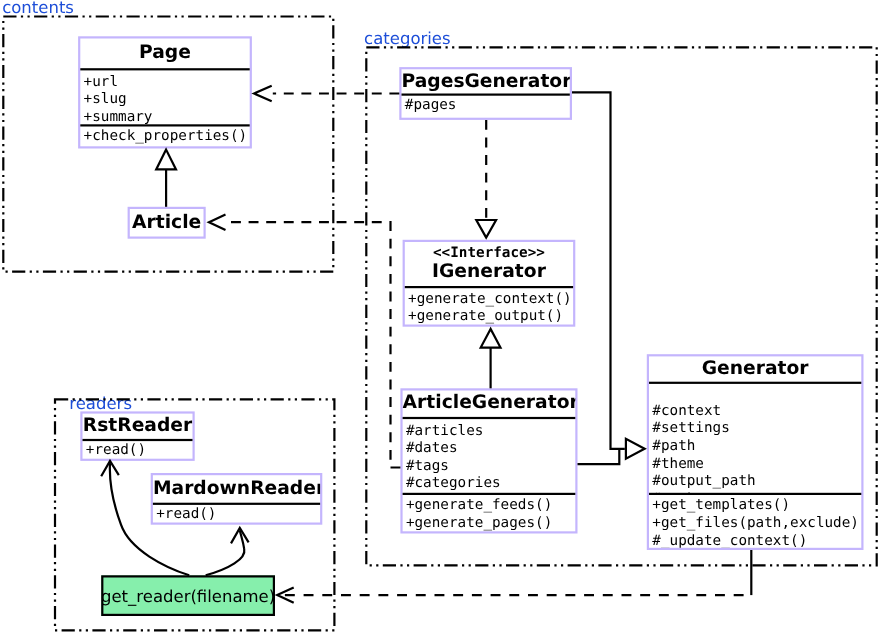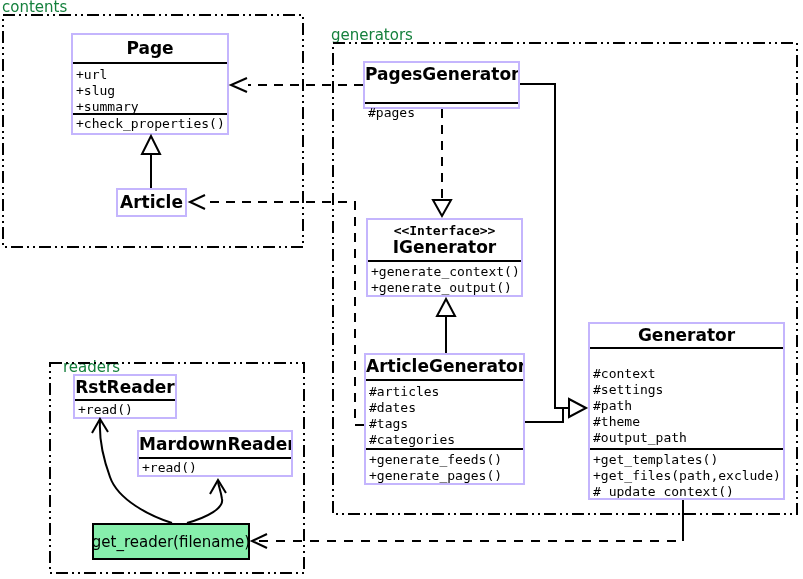--- a/index.html
+++ b/index.html
@@ -3,21 +3,21 @@
 <meta charset="utf-8">
 <style>
   html,body { margin:0; padding:0; background:#ffffff; }
   #stage {
     position:relative; width:803px; height:579px; background:#ffffff;
     font-family:"DejaVu Sans", sans-serif; color:#000;
     overflow:hidden;
   }
   #wires { position:absolute; left:0; top:0; width:803px; height:579px; pointer-events:none; }
   .pkg-label {
-    position:absolute; font-size:15px; line-height:17px; color:#15803d;
+    position:absolute; font-size:15px; line-height:17px; color:#1d4ed8;
     font-family:"DejaVu Sans", sans-serif; white-space:nowrap;
   }
   .uml-box {
     position:absolute; background:#ffffff; border:2px solid #c4b5fd;
     box-sizing:border-box;
   }
   .uml-title {
     font-family:"DejaVu Sans", sans-serif; font-weight:bold; font-size:17px;
     text-align:center; border-bottom:2px solid #000; box-sizing:border-box;
     overflow:hidden; white-space:nowrap;
@@ -55,21 +55,21 @@
     <div class="uml-members" style="height:18px;">
       <div class="member-row">+check_properties()</div>
     </div>
   </div>
 
   <div class="uml-box" style="left:116px; top:188px; width:71px; height:29px;">
     <div class="uml-title no-divider" style="height:25px; line-height:25px;">Article</div>
   </div>
 
   <div class="uml-box" style="left:363px; top:61px; width:157px; height:48px;">
-    <div class="uml-title" style="height:41px; line-height:23px;">PagesGenerator</div>
+    <div class="uml-title" style="height:24px; line-height:23px;">PagesGenerator</div>
     <div class="uml-members" style="height:18px;">
       <div class="member-row">#pages</div>
     </div>
   </div>
 
   <div class="uml-box" style="left:366px; top:218px; width:157px; height:79px;">
     <div class="uml-title" style="height:42px;">
       <div class="stereotype">&lt;&lt;Interface&gt;&gt;</div>
       <div class="title-text">IGenerator</div>
     </div>
@@ -122,21 +122,21 @@
     <div class="uml-members" style="height:16px;">
       <div class="member-row">+read()</div>
     </div>
   </div>
 
   <div class="fn-box" style="left:92px; top:523px; width:158px; height:37px;">
     <span>get_reader(filename)</span>
   </div>
 
   <div class="pkg-label" style="left:2px; top:-1px;">contents</div>
-  <div class="pkg-label" style="left:331px; top:27px;">generators</div>
+  <div class="pkg-label" style="left:331px; top:27px;">categories</div>
   <div class="pkg-label" style="left:63px; top:347px;margin-top:12px;">readers</div>
 
   <svg id="wires" viewBox="0 0 803 579" xmlns="http://www.w3.org/2000/svg">
     <g stroke="#000" stroke-width="2" fill="none">
 
       <rect x="3" y="15" width="300" height="232" stroke-dasharray="12 4 2 4 2 4"></rect>
       <rect x="333" y="43" width="464" height="471" stroke-dasharray="12 4 2 4 2 4"></rect>
       <rect x="50" y="363" width="254" height="210" stroke-dasharray="12 4 2 4 2 4"></rect>
 
       <g>

